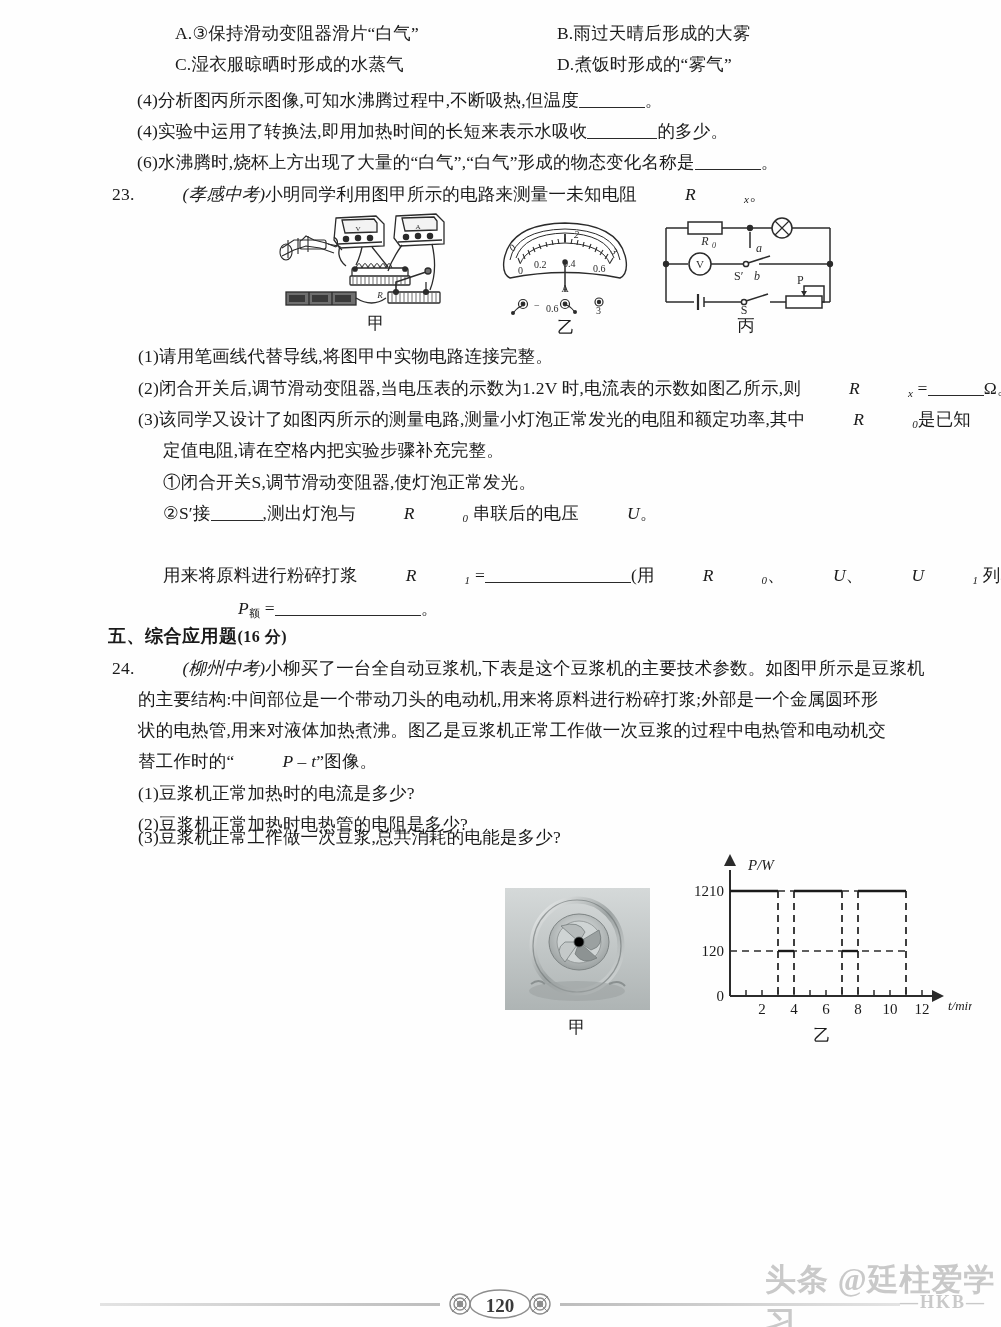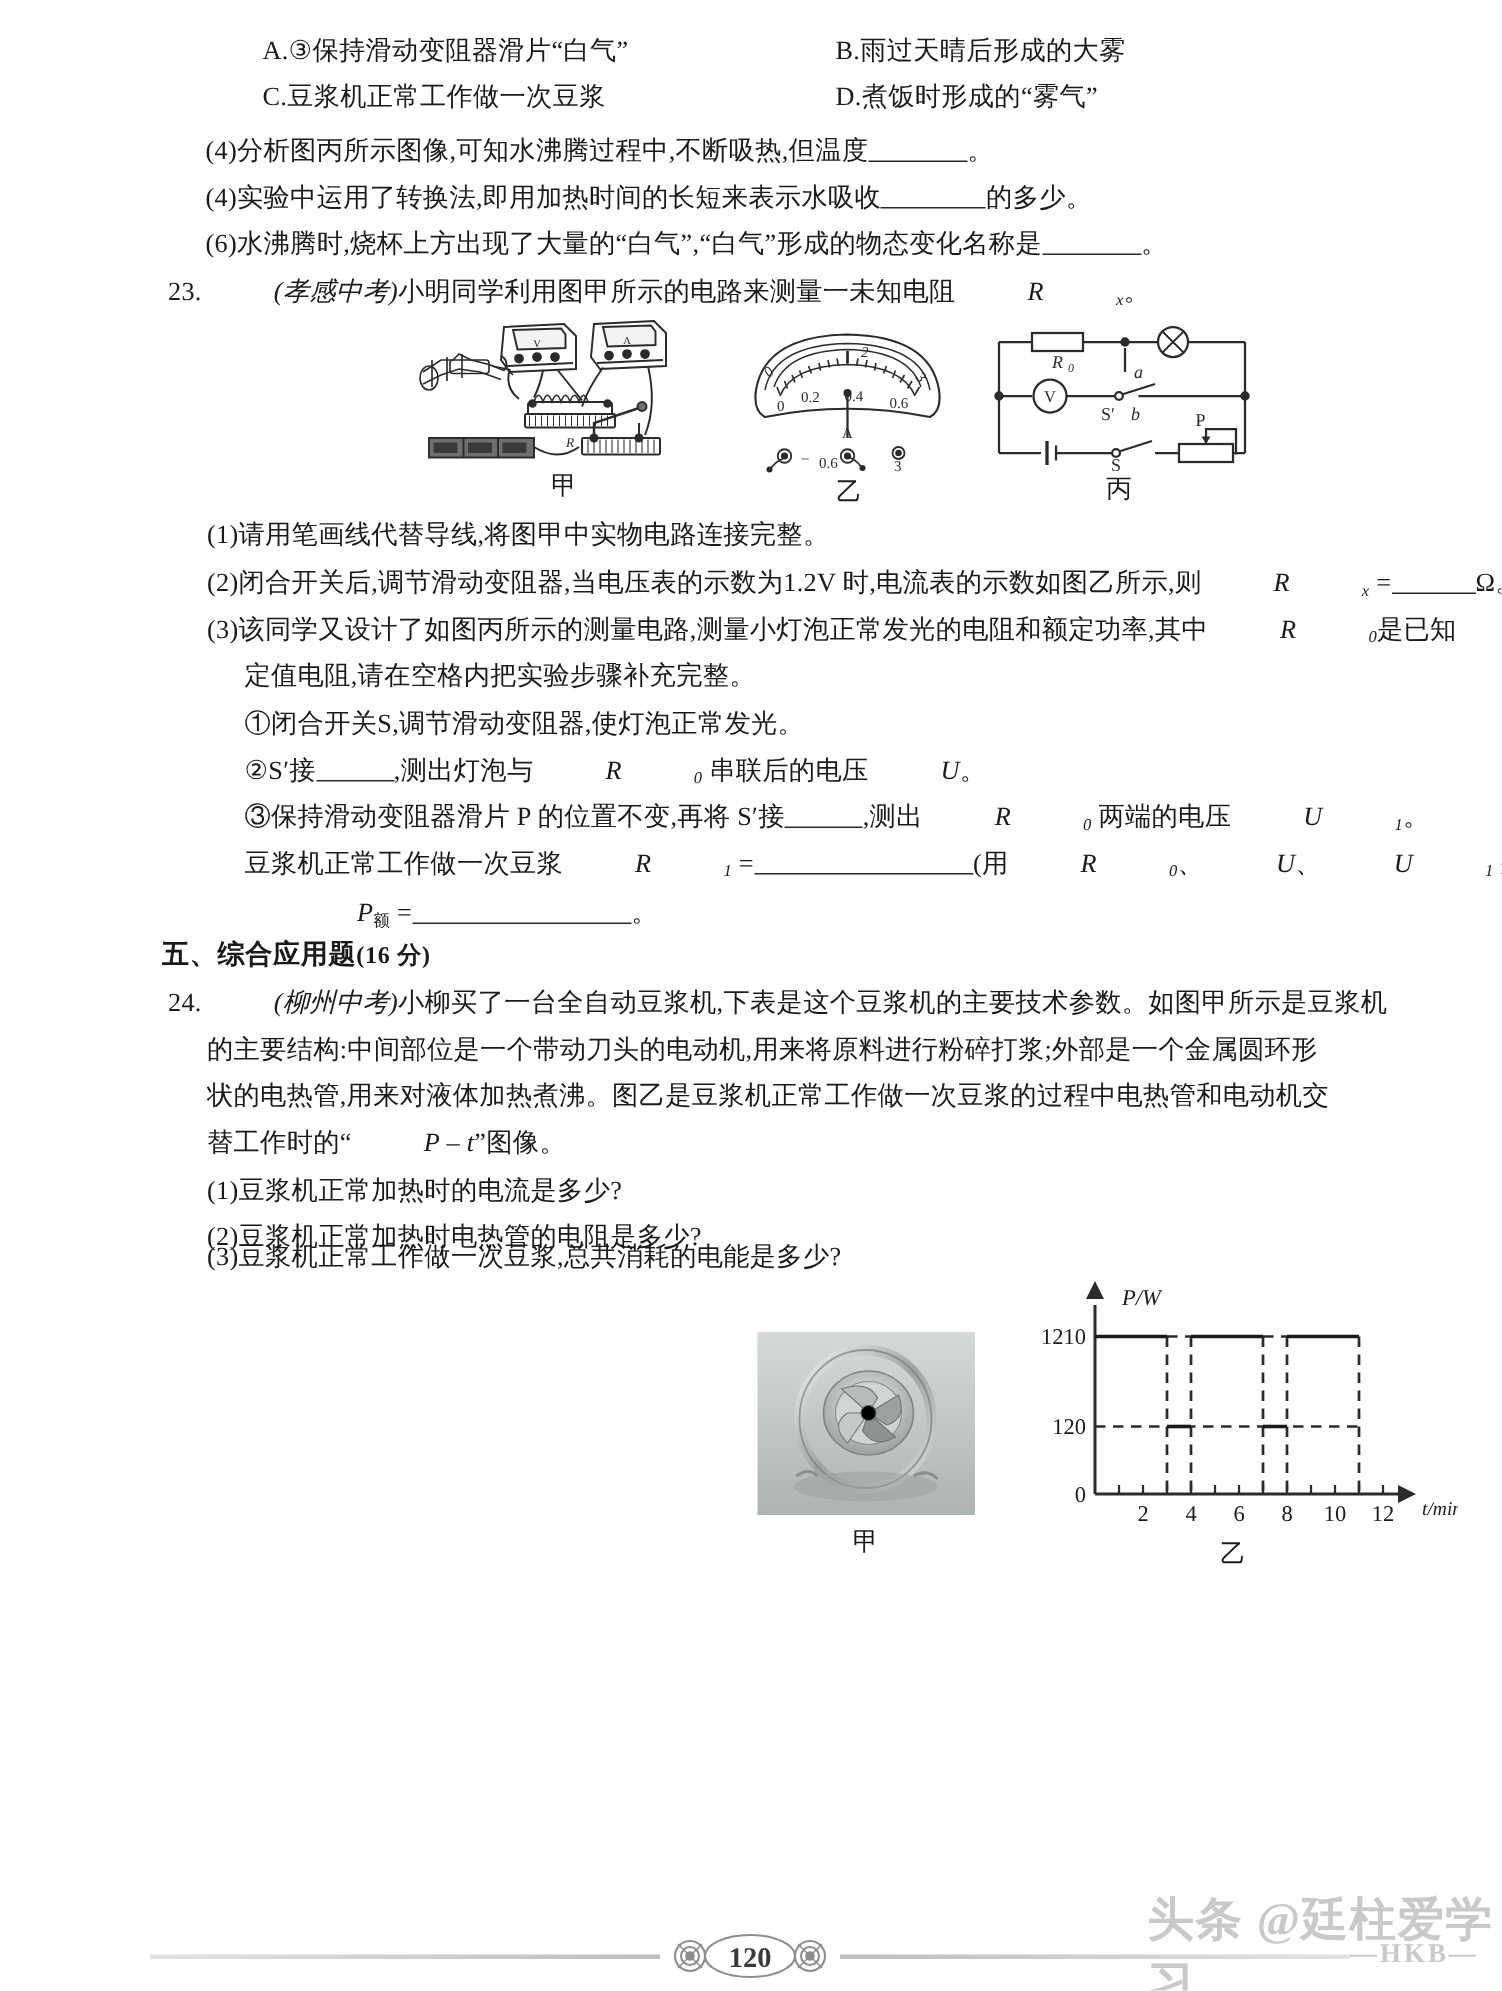--- a/index.html
+++ b/index.html
@@ -89,21 +89,21 @@
   .wm-main { font-size: 31px; }
   .wm-sub  { font-size: 18px; letter-spacing: 2px; }
 </style>
 </head>
 <body>
 
 <div class="page">
 
   <div class="line" style="left:175px; top:25px;">A.③保持滑动变阻器滑片“白气”</div>
   <div class="line" style="left:557px; top:25px;">B.雨过天晴后形成的大雾</div>
-  <div class="line" style="left:175px; top:56px;">C.豆浆机正常工作做一次豆浆</div>
+  <div class="line" style="left:175px; top:56px;">C.湿衣服晾晒时形成的水蒸气</div>
   <div class="line" style="left:557px; top:56px;">D.煮饭时形成的“雾气”</div>
 
   <div class="line" style="left:137px; top:92px;">
     <span>(4)分析图丙所示图像,可知水沸腾过程中,不断吸热,但温度</span><span class="blank" style="width:66px;"></span><span>。</span>
   </div>
 
   <div class="line" style="left:137px; top:123px;">
     <span>(4)实验中运用了转换法,即用加热时间的长短来表示水吸收</span><span class="blank" style="width:70px;"></span><span>的多少。</span>
   </div>
 
@@ -332,26 +332,23 @@
     <span>(3)该同学又设计了如图丙所示的测量电路,测量小灯泡正常发光的电阻和额定功率,其中</span><span class="ital">R</span><span class="ital sub">0</span><span>是已知</span>
   </div>
   <div class="line" style="left:163px; top:442px;">定值电阻,请在空格内把实验步骤补充完整。</div>
 
   <div class="line" style="left:163px; top:474px;">①闭合开关S,调节滑动变阻器,使灯泡正常发光。</div>
 
   <div class="line" style="left:163px; top:505px;">
     <span>②S′接</span><span class="blank" style="width:52px;"></span><span>,测出灯泡与</span><span class="ital">R</span><span class="ital sub">0</span>&nbsp;<span>串联后的电压</span><span class="ital">U</span><span>。</span>
   </div>
 
-  <div class="line" style="left:163px; top:536px;">
-    <span>③保持滑动变阻器滑片 P 的位置不变,再将 S′接</span><span class="blank" style="width:52px;"></span><span>,测出</span><span class="ital">R</span><span class="ital sub">0</span>&nbsp;<span>两端的电压</span><span class="ital">U</span><span class="ital sub">1</span><span>。</span>
-  </div>
 
   <div class="line" style="left:163px; top:567px;">
-    <span>豆浆机正常工作做一次豆浆</span><span class="ital">R</span><span class="ital sub">1</span>&nbsp;<span>=</span><span class="blank" style="width:146px;"></span><span>(用</span><span class="ital">R</span><span class="ital sub">0</span><span>、</span><span class="ital">U</span><span>、</span><span class="ital">U</span><span class="ital sub">1</span>&nbsp;<span>列表达式);小灯泡的额定功率</span>
+    <span>用来将原料进行粉碎打浆</span><span class="ital">R</span><span class="ital sub">1</span>&nbsp;<span>=</span><span class="blank" style="width:146px;"></span><span>(用</span><span class="ital">R</span><span class="ital sub">0</span><span>、</span><span class="ital">U</span><span>、</span><span class="ital">U</span><span class="ital sub">1</span>&nbsp;<span>列表达式);小灯泡的额定功率</span>
   </div>
 
   <div class="line" style="left:190px; top:600px;">
     <span class="ital">P</span><span class="sub">额</span>&nbsp;<span>=</span><span class="blank" style="width:146px;"></span><span>。</span>
   </div>
 
   <div class="sec-head" style="left:108px; top:624px;">
     <span>五、综合应用题</span><span class="pts">(16 分)</span>
   </div>
 

